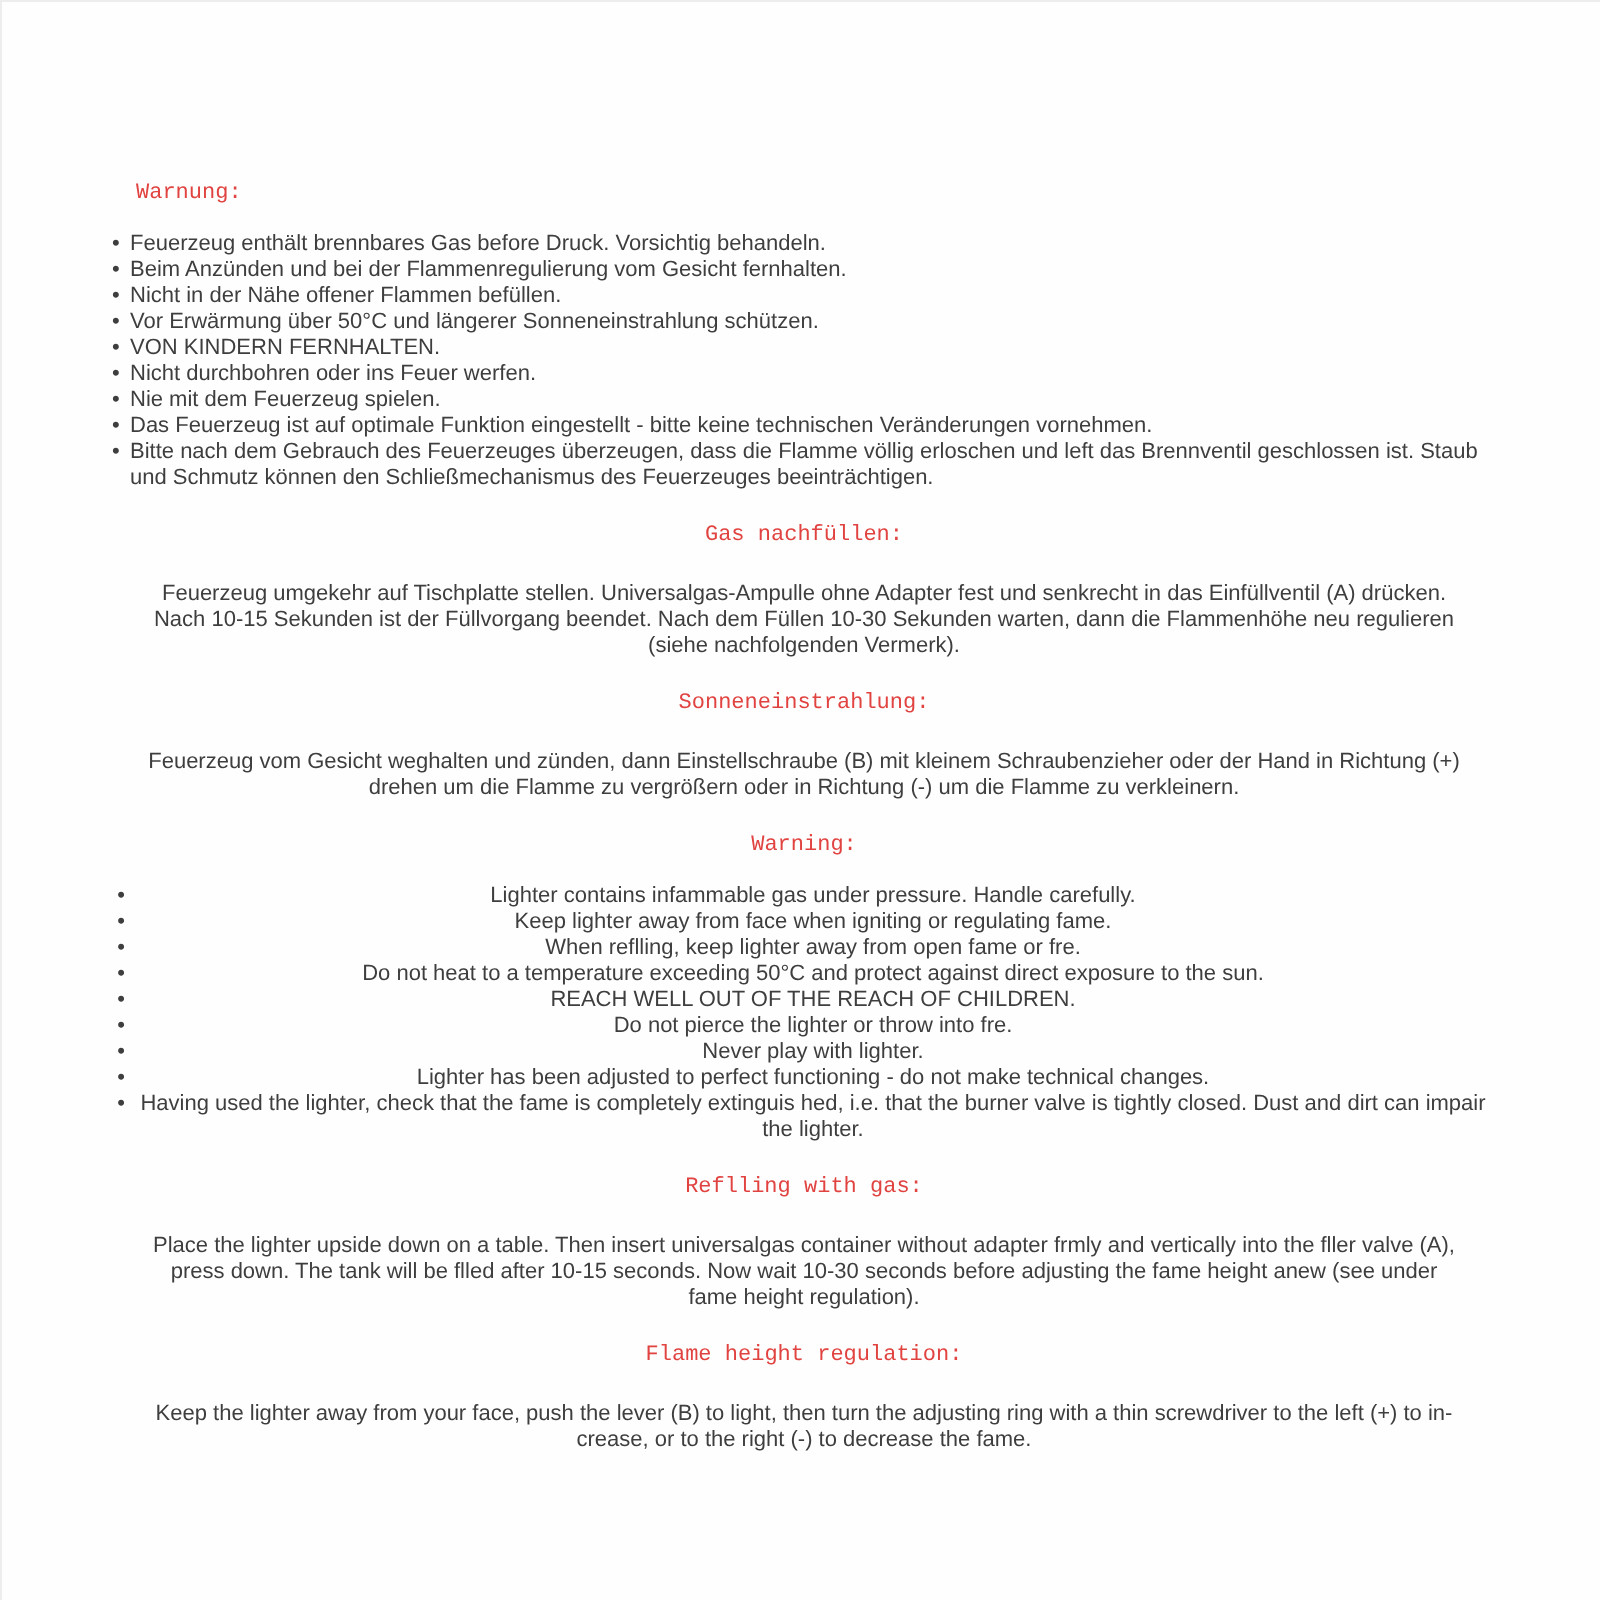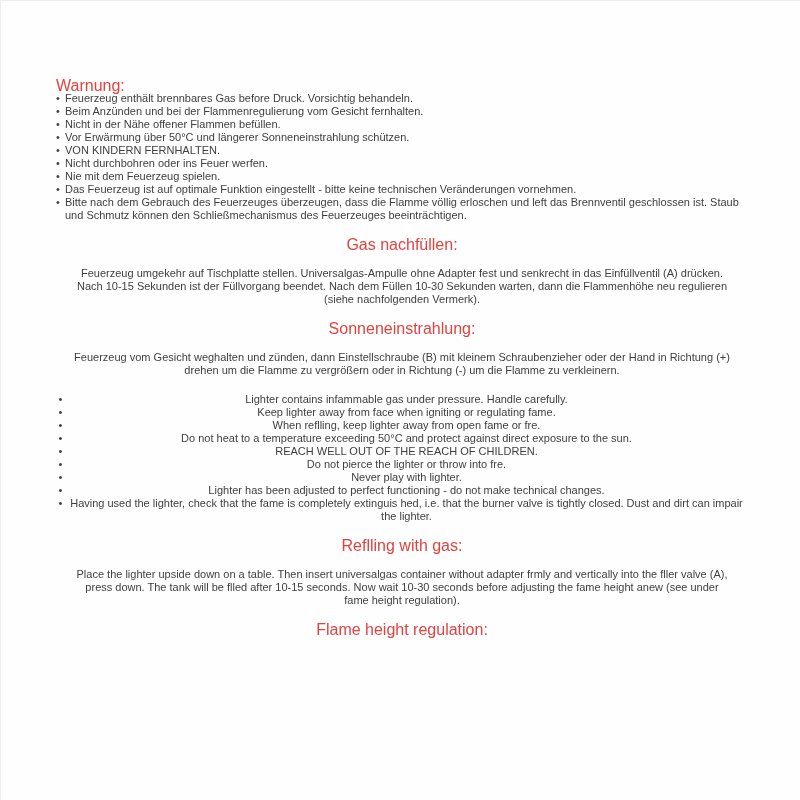--- a/index.html
+++ b/index.html
@@ -15,24 +15,25 @@
     overflow:hidden;
   }
   .content{
     position:absolute;
     left:55px;top:78px;width:692px;
     font-size:11px;line-height:13px;
   }
   .section{margin:0;}
   .section + .section{margin-top:16px;text-align:center;}
   .section-heading{
-    margin:0;padding:0;
-    font-size:16px;line-height:13px;
+    margin:12px;padding:0;
+    font-size:11px;line-height:13px;
     font-weight:400;
     color:#e04340;
+    font-family:Liberation Mono, monospace;
   }
   .bullet-list{margin:0;padding:0;list-style:none;}
   .bullet-item{display:flex;align-items:flex-start;}
   .bullet-dot{flex:none;width:9px;}
   .bullet-text{flex:1;}
   .para{margin:16px;padding:0;}
 </style>
 </head>
 <body>
 
@@ -85,20 +86,21 @@
       <h2 class="section-heading">Gas nachfüllen:</h2>
       <p class="para">Feuerzeug umgekehr auf Tischplatte stellen. Universalgas-Ampulle ohne Adapter fest und senkrecht in das Einfüllventil (A) drücken. Nach 10-15 Sekunden ist der Füllvorgang beendet. Nach dem Füllen 10-30 Sekunden warten, dann die Flammenhöhe neu regulieren (siehe nachfolgenden Vermerk).</p>
     </div>
 
     <div class="section">
       <h2 class="section-heading">Sonneneinstrahlung:</h2>
       <p class="para">Feuerzeug vom Gesicht weghalten und zünden, dann Einstellschraube (B) mit kleinem Schraubenzieher oder der Hand in Richtung (+) drehen um die Flamme zu vergrößern oder in Richtung (-) um die Flamme zu verkleinern.</p>
     </div>
 
     <div class="section">
+      <h2 class="section-heading">Warning:</h2>
       <ul class="bullet-list">
         <li class="bullet-item">
             <span class="bullet-dot">•</span>
             <span class="bullet-text">Lighter contains infammable gas under pressure. Handle carefully.</span>
           </li>
         <li class="bullet-item">
             <span class="bullet-dot">•</span>
             <span class="bullet-text">Keep lighter away from face when igniting or regulating fame.</span>
           </li>
         <li class="bullet-item">
@@ -132,16 +134,17 @@
       </ul>
     </div>
 
     <div class="section">
       <h2 class="section-heading">Reflling with gas:</h2>
       <p class="para">Place the lighter upside down on a table. Then insert universalgas container without adapter frmly and vertically into the fller valve (A), press down. The tank will be flled after 10-15 seconds. Now wait 10-30 seconds before adjusting the fame height anew (see under fame height regulation).</p>
     </div>
 
     <div class="section">
       <h2 class="section-heading">Flame height regulation:</h2>
+      <p class="para">Keep the lighter away from your face, push the lever (B) to light, then turn the adjusting ring with a thin screwdriver to the left (+) to in-crease, or to the right (-) to decrease the fame.</p>
     </div>
 
   </div>
 </div>
 
 </body></html>

